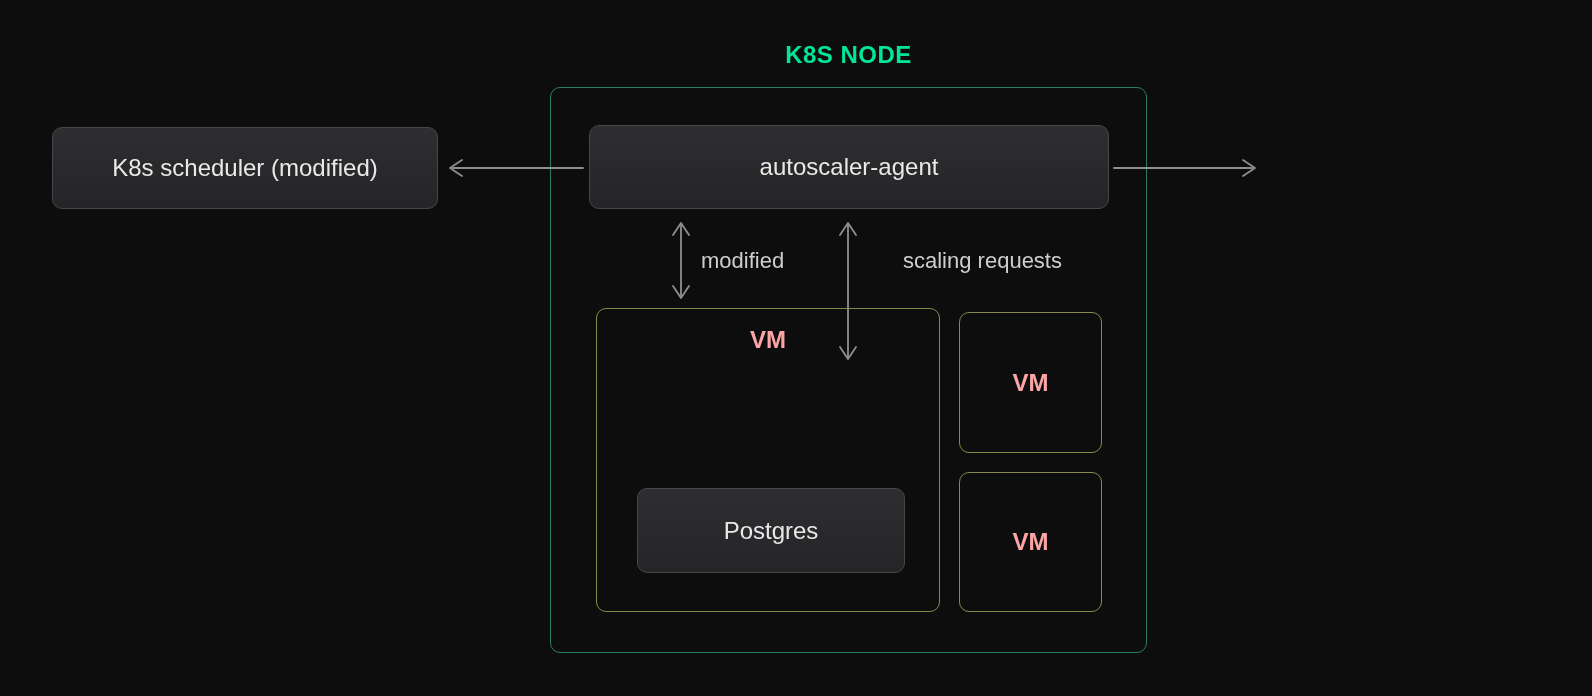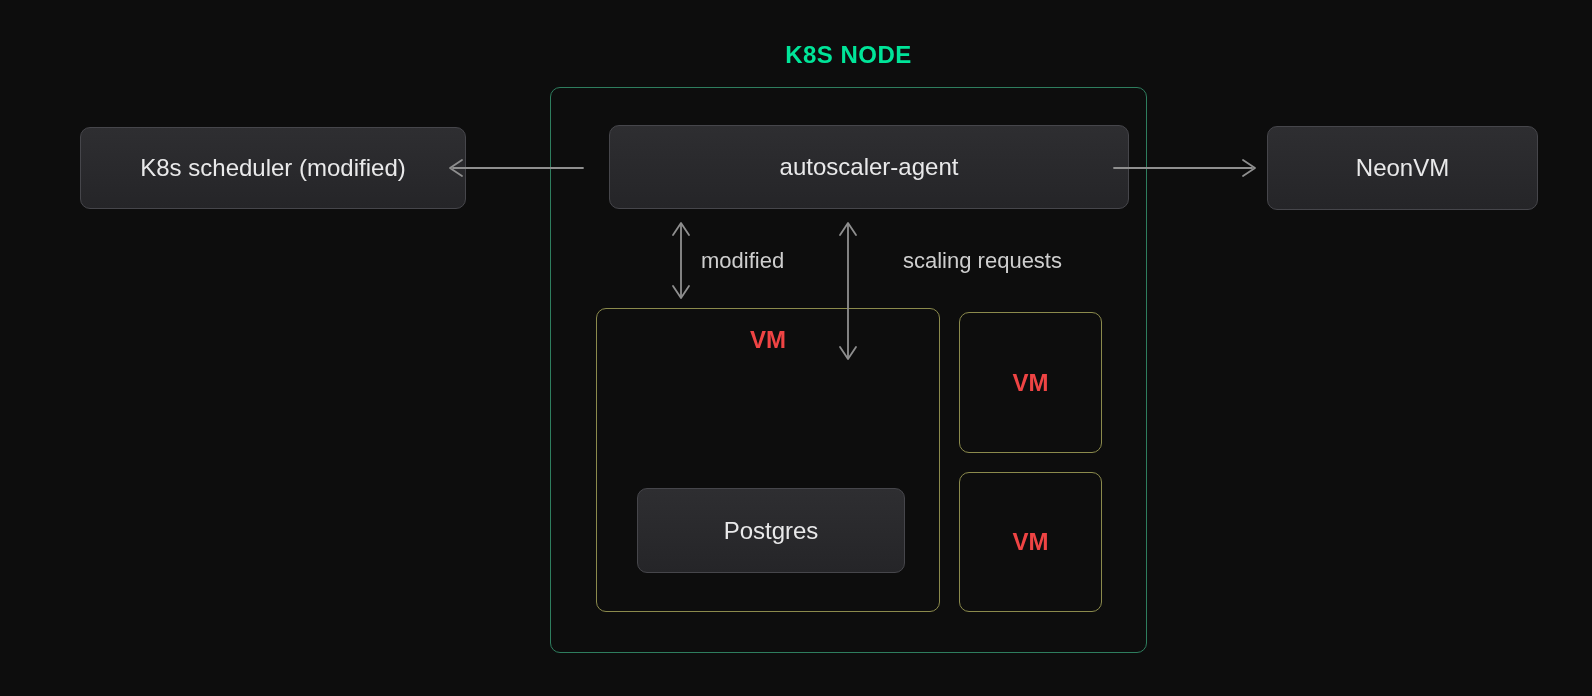--- a/index.html
+++ b/index.html
@@ -50,21 +50,21 @@
     font-size: 24px;
   }
   .vm-container {
     position: absolute;
     border: 1.5px solid #8b8a4c;
     border-radius: 10px;
     box-sizing: border-box;
     background: transparent;
   }
   .vm-label {
-    color: #ef4444;
+    color: #fca5a5;
     font-size: 24px;
     font-weight: bold;
     text-align: center;
   }
   .vm-label-top {
     position: absolute;
     left: 0;
     top: 17px;
     width: 100%;
   }
@@ -102,31 +102,28 @@
 </style>
 </head>
 <body>
 
 <div id="canvas">
 
   <div class="diagram-title">K8S NODE</div>
 
   <div class="k8s-container"></div>
 
-  <div class="node-box" style="left:52px; top:127px; width:386px; height:82px;margin-left:28px;">
+  <div class="node-box" style="left:52px; top:127px; width:386px; height:82px;">
     <span>K8s scheduler (modified)</span>
   </div>
 
-  <div class="node-box" style="left:589px; top:125px; width:520px; height:84px;margin-left:20px;">
+  <div class="node-box" style="left:589px; top:125px; width:520px; height:84px;">
     <span>autoscaler-agent</span>
   </div>
 
-  <div class="node-box" style="left:1267px; top:126px; width:271px; height:84px;">
-    <span>NeonVM</span>
-  </div>
 
   <div class="vm-container" style="left:596px; top:308px; width:344px; height:304px;">
     <div class="vm-label vm-label-top">VM</div>
   </div>
 
 
   <div class="node-box" style="left:637px; top:488px; width:268px; height:85px;">
     <span>Postgres</span>
   </div>
 

